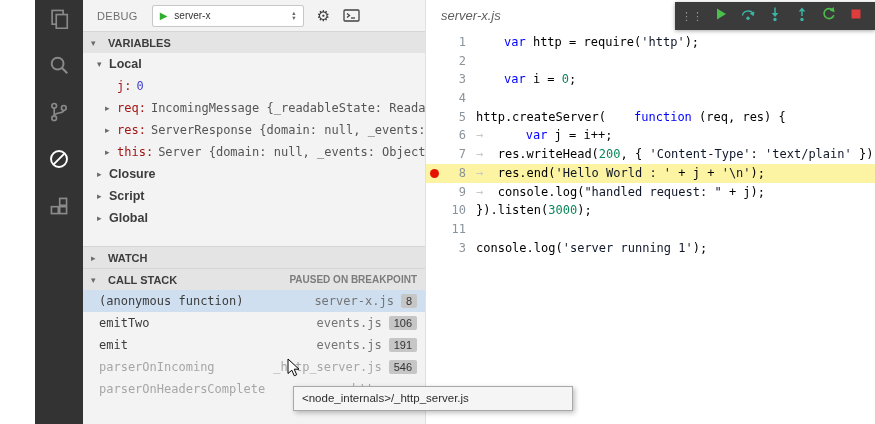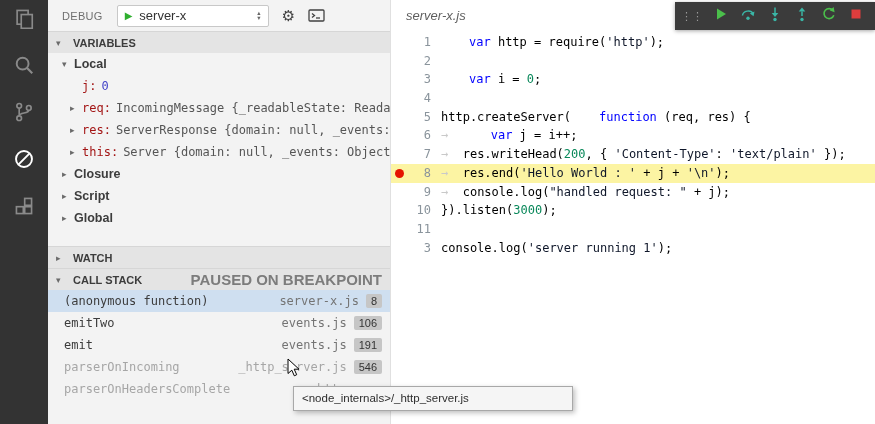--- a/index.html
+++ b/index.html
@@ -1,37 +1,37 @@
 <!DOCTYPE html>
 <html><head>
 <meta charset="utf-8">
 <style>
   * { margin:0; padding:0; box-sizing:border-box; }
   body { font-family:"Liberation Sans", sans-serif; }
-  .app { width:875px; height:424px; position:relative; display:flex; overflow:hidden; background:#fff; }
+  .app { width:875px; height:424px; position:relative; display:flex; overflow:hidden; background:#fff;padding-left:35px; }
 
   
   .activity-bar { width:48px; background:#333333; display:flex; flex-direction:column; align-items:center; padding-top:8px; gap:23px; flex:0 0 auto; }
   .ab-item { width:26px; height:24px; display:flex; align-items:center; justify-content:center; }
   .ab-item svg { width:22px; height:22px; }
 
   
   .sidebar { width:342px; background:#f3f3f3; display:flex; flex-direction:column; font-size:12.5px; color:#3c3c3c; flex:0 0 auto; }
   .sidebar-header { height:31px; display:flex; align-items:center; padding:0 10px 0 14px; flex:0 0 auto; }
   .debug-title { font-size:11px; color:#6f6f6f; letter-spacing:.3px; }
   .config-picker { width:152px; height:22px; background:#fff; border:1px solid #c8c8c8; border-radius:2px; display:flex; align-items:center; padding:0 7px; gap:7px; margin-left:14px; cursor:pointer; }
   .picker-play { color:#2faf2f; font-size:10px; font-family:"DejaVu Sans",sans-serif; }
-  .picker-label { flex:1; font-size:13px; color:#333; }
+  .picker-label { flex:1; font-size:10px; color:#333; }
   .picker-arrows { display:flex; flex-direction:column; line-height:5px; font-size:6.5px; color:#666; font-family:"DejaVu Sans",sans-serif; }
   .hdr-icon { margin-left:13px; display:flex; align-items:center; justify-content:center; }
   .gear-glyph { font-family:"DejaVu Sans",sans-serif; font-size:15px; color:#424242; }
 
   .section-header { height:22px; display:flex; align-items:center; background:#e4e4e4; border-top:1px solid #d6d6d6; font-weight:bold; font-size:11px; padding:0 8px; gap:5px; flex:0 0 auto; }
   .twisty { width:12px; font-size:9px; color:#6a6a6a; font-family:"DejaVu Sans",sans-serif; flex:0 0 auto; }
-  .sec-status { margin-left:auto; font-weight:bold; font-size:15px; color:#7c7c7c; }
+  .sec-status { margin-left:auto; font-weight:bold; font-size:10px; color:#7c7c7c; }
 
   .row { height:22px; display:flex; align-items:center; flex:0 0 auto; white-space:nowrap; overflow:hidden; }
   .scope-row { padding-left:14px; font-weight:bold; }
   .var-row { padding-left:22px; font-family:"DejaVu Sans Mono",monospace; font-size:12px; }
   .var-name { color:#a31515; margin-right:5px; }
   .var-value { color:#555; }
   .var-value.num { color:#4343c8; }
   .v-filler { height:17px; flex:0 0 auto; }
 
   .frame-row { height:22px; display:flex; align-items:center; padding:0 8px 0 16px; flex:0 0 auto; font-family:"DejaVu Sans Mono",monospace; font-size:12px; }

